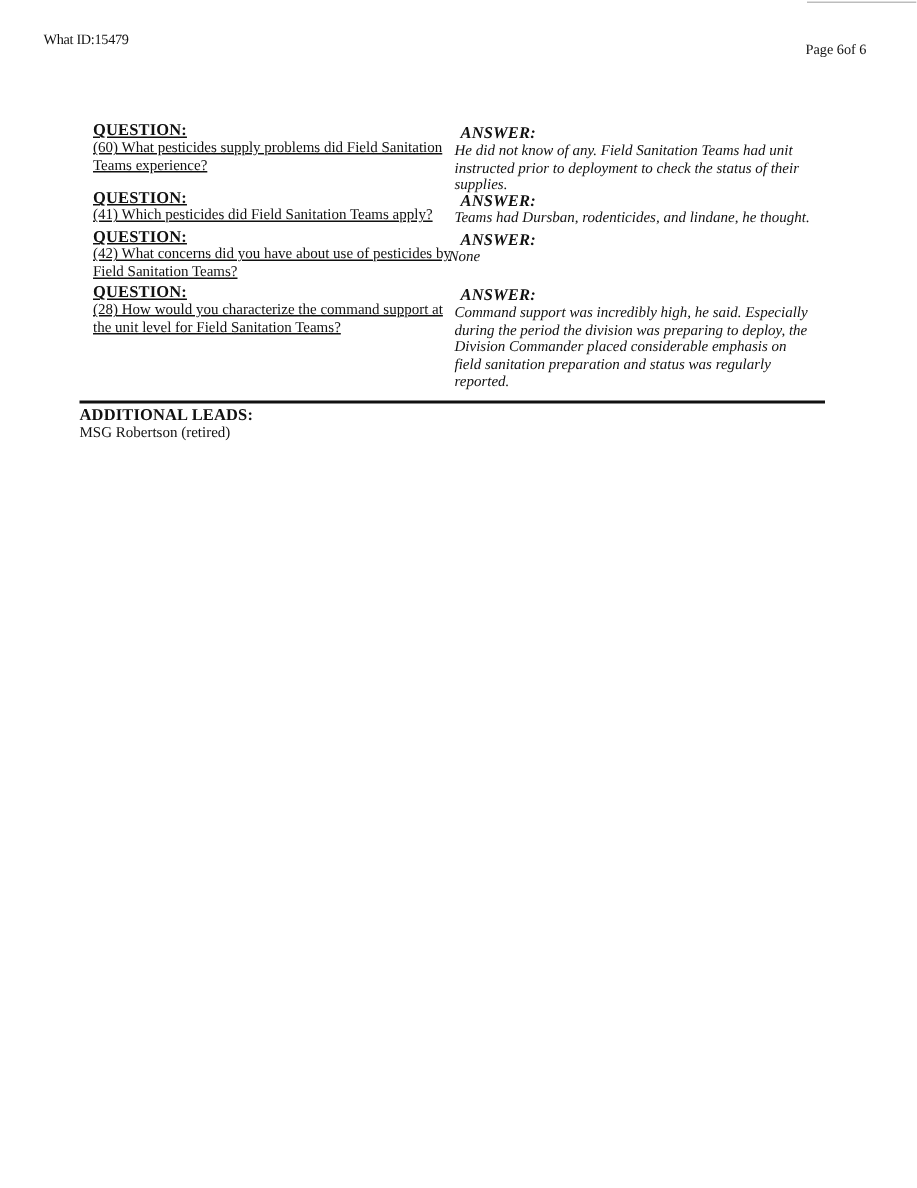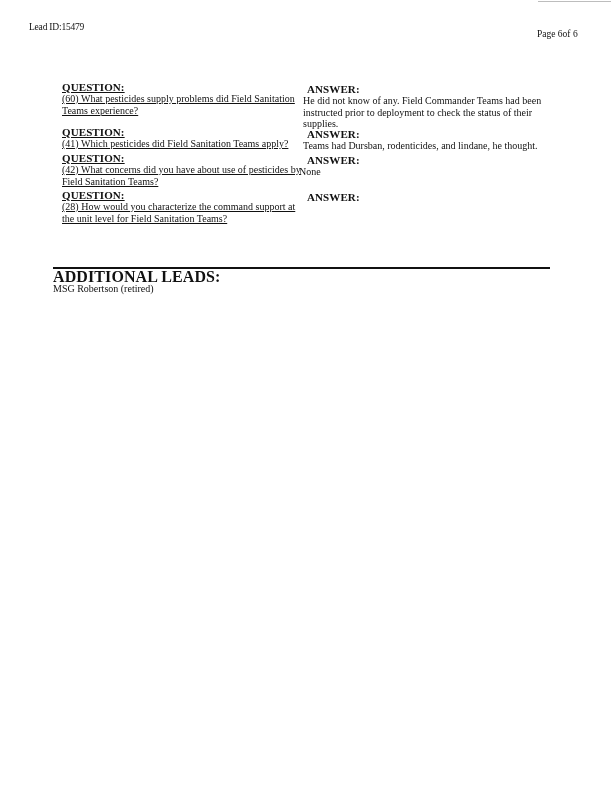--- a/index.html
+++ b/index.html
@@ -49,20 +49,21 @@
       font-size: 10px;
       line-height: 11.6px;
       text-decoration: underline;
     }
     .a-col {
       position: absolute;
       left: 241px;
       width: 250px;
       font-size: 10px;
       line-height: 11.6px;
+      font-style: italic;
     }
     .hdr {
       font-weight: bold;
       font-size: 11px;
       line-height: 12px;
       letter-spacing: 0.1px;
       display: block;
     }
     .a-col .hdr {
       padding-left: 4px;
@@ -80,40 +81,40 @@
       background: #111111;
     }
     .leads {
       position: absolute;
       left: 53px;
       top: 271px;
       font-size: 10px;
       line-height: 11.6px;
     }
     .leads .hdr {
-      font-size: 16px;
+      font-size: 11px;
     }
   </style>
 </head>
 <body>
 
 <div class="top-edge-line"></div>
 
-<div class="lead-id">Lead ID:15479</div>
+<div class="lead-id">What ID:15479</div>
 <div class="page-num">Page 6of  6</div>
 
 <div class="qa-block" style="top:81px;">
   <div class="q-col" style="top:0;">
     <span class="hdr">QUESTION:</span>
     <span class="txt">(60)  What pesticides supply problems did Field Sanitation
 Teams experience?</span>
   </div>
   <div class="a-col" style="top:2px;">
     <span class="hdr">ANSWER:</span>
-    <span class="txt">He did not know of any.  Field Commander Teams had been
+    <span class="txt">He did not know of any.  Field Sanitation Teams had unit
 instructed prior to deployment to check the status of their
 supplies.</span>
   </div>
 </div>
 
 <div class="qa-block" style="top:126px;">
   <div class="q-col" style="top:0;">
     <span class="hdr">QUESTION:</span>
     <span class="txt">(41)  Which pesticides did Field Sanitation Teams apply?</span>
   </div>
@@ -136,20 +137,25 @@
 </div>
 
 <div class="qa-block" style="top:189px;">
   <div class="q-col" style="top:0;">
     <span class="hdr">QUESTION:</span>
     <span class="txt">(28)  How would you characterize the command support at
 the unit level for Field Sanitation Teams?</span>
   </div>
   <div class="a-col" style="top:2px;">
     <span class="hdr">ANSWER:</span>
+    <span class="txt">Command support was incredibly high, he said.  Especially
+during the period the division was preparing to deploy, the
+Division Commander placed considerable emphasis on
+field sanitation preparation and status was regularly
+reported.</span>
   </div>
 </div>
 
 <div class="rule"></div>
 
 <div class="leads">
   <span class="hdr">ADDITIONAL LEADS:</span>
   <span class="txt">MSG Robertson (retired)</span>
 </div>
 

